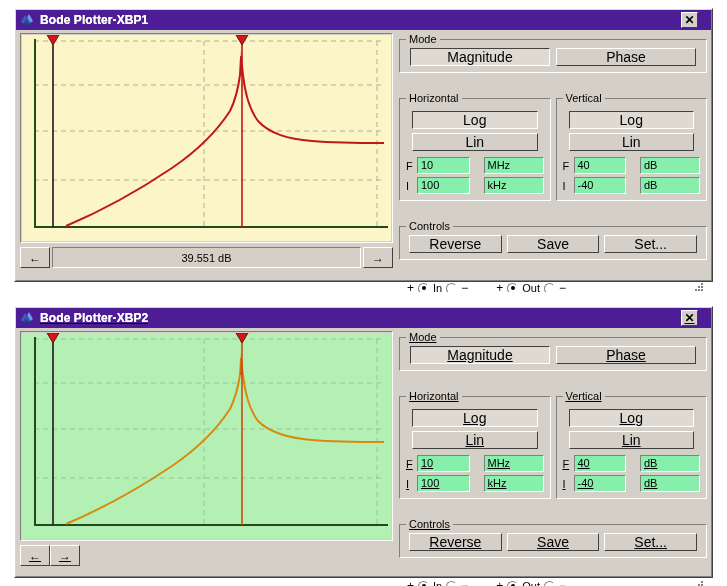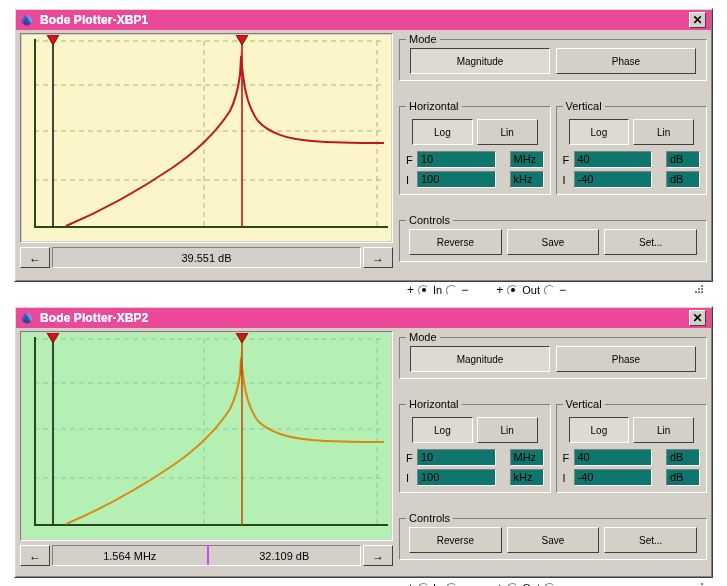--- a/index.html
+++ b/index.html
@@ -31,28 +31,28 @@
   }
   .window .inner-frame {
     border-top: 1px solid #dcd8d0;
     border-left: 1px solid #dcd8d0;
     border-right: 1px solid #808080;
     border-bottom: 1px solid #808080;
     height: 100%;
     box-sizing: border-box;
   }
   .win1 { top: 8px; height: 274px; }
-  .win2 { top: 306px; height: 272px; }
+  .win2 { top: 306px; height: 272px; text-decoration: underline; }
 
   .titlebar {
     height: 20px;
-    background: #ec4899;
-    display: flex;
-    align-items: center;
-    padding: 0 4px 0 4px;
+    background: #4c1d95;
+    display: flex;
+    align-items: center;
+    padding: 0 12px 0 4px;
     box-sizing: border-box;
   }
   .title-icon {
     width: 15px;
     height: 14px;
     margin-right: 5px;
     flex: 0 0 auto;
     position: relative;
   }
   .title-icon svg { display: block; }
@@ -181,73 +181,73 @@
     font-size: 11px;
     color: #000;
   }
 
   .btn {
     background: #d4d0c8;
     border-top: 1px solid #ffffff;
     border-left: 1px solid #ffffff;
     border-right: 1px solid #404040;
     border-bottom: 1px solid #404040;
-    height: 26px;
+    height: 18px;
     display: flex;
     align-items: center;
     justify-content: center;
-    font-size: 10px;
+    font-size: 14px;
     box-sizing: border-box;
     cursor: default;
     font-family: "Liberation Sans", sans-serif;
   }
   .btn.active {
     background: #dedad2;
     border-top: 1px solid #404040;
     border-left: 1px solid #404040;
     border-right: 1px solid #ffffff;
     border-bottom: 1px solid #ffffff;
   }
 
   .mode-row { display: flex; gap: 6px; padding: 0 4px; }
   .mode-row .btn { flex: 1 1 50%; }
 
   .hv-wrap { display: flex; gap: 5px; }
   .hv-wrap > fieldset.grp { flex: 1 1 50%; margin-bottom: 4px; }
 
-  .logrow { display: flex; gap: 4px; padding: 4px 6px 3px 6px; }
+  .logrow { display: flex; gap: 4px; padding: 4px 6px 3px 6px; flex-direction: column; }
   .logrow .btn { flex: 1 1 50%; }
 
   .fieldrow {
     display: flex;
     align-items: center;
     margin-top: 3px;
   }
   .fieldrow .lbl {
     width: 11px;
     font-size: 11px;
     flex: 0 0 auto;
     text-align: left;
   }
   .txtbox {
-    background: #0f766e;
+    background: #86efac;
     border-top: 1px solid #808080;
     border-left: 1px solid #808080;
     border-right: 1px solid #ffffff;
     border-bottom: 1px solid #ffffff;
     height: 17px;
     line-height: 15px;
     font-size: 11px;
     padding: 0 3px;
     box-sizing: border-box;
     overflow: hidden;
     white-space: nowrap;
   }
   .txtbox.val { flex: 1 1 auto; min-width: 0; }
-  .txtbox.unit { width: 34px; flex: 0 0 auto; margin-left: 14px; }
+  .txtbox.unit { width: 60px; flex: 0 0 auto; margin-left: 14px; }
 
   .ctrl-row { display: flex; gap: 5px; padding: 0 3px; }
   .ctrl-row .btn { flex: 1 1 33%; }
 
   .io-bar {
     display: flex;
     align-items: center;
     padding: 3px 0 0 0;
     font-size: 11px;
     position: relative;
@@ -499,24 +499,20 @@
             <line x1="31" y1="5" x2="31" y2="192" stroke="#1a1a1a" stroke-width="1.6"></line>
             <line x1="220" y1="5" x2="220" y2="192" stroke="#c85010" stroke-width="1.6"></line>
             <polygon points="25,0 37,0 31,10" fill="#d01818" stroke="#7a0e0e" stroke-width="1"></polygon>
             <polygon points="214,0 226,0 220,10" fill="#d01818" stroke="#7a0e0e" stroke-width="1"></polygon>
           </svg>
         </div>
       </div>
 
       <div class="readout">
         <div class="arrow-btn">←</div>
-        <div class="readout-fields">
-          <div class="readout-field">1.564 MHz</div>
-          <div class="readout-field">32.109 dB</div>
-        </div>
         <div class="arrow-btn">→</div>
       </div>
     </div>
 
     <div class="ctrl-col">
 
       <fieldset class="grp">
         <legend>Mode</legend>
         <div class="mode-row">
           <div class="btn active">Magnitude</div>

